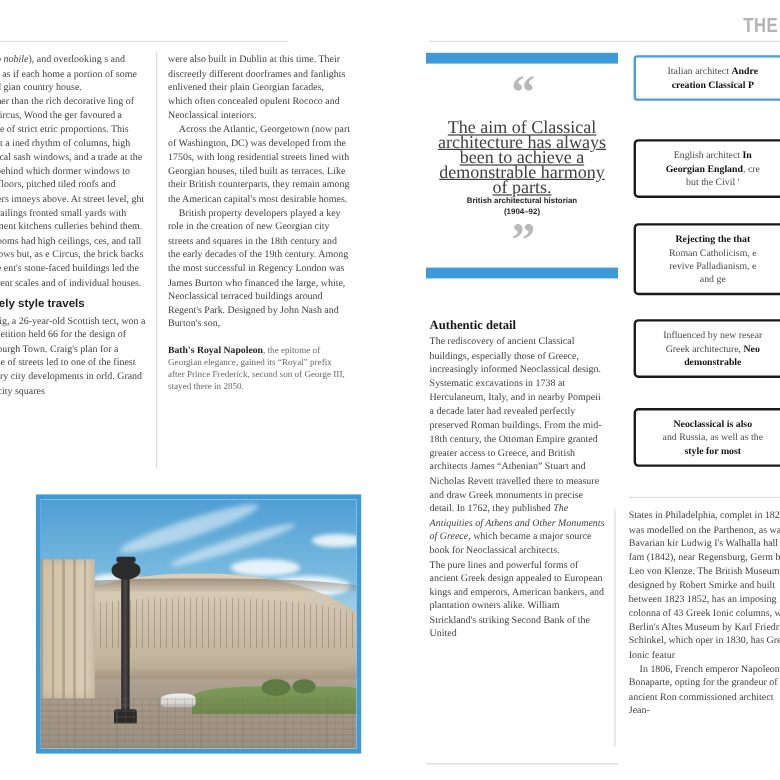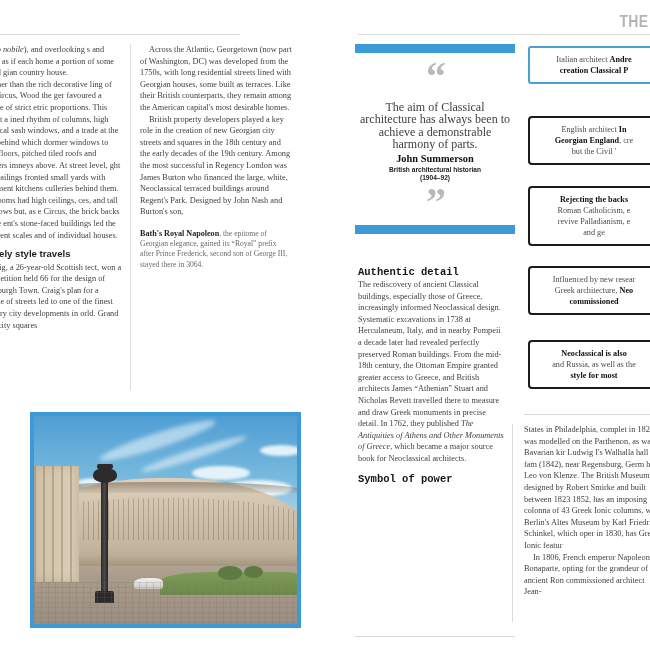--- a/index.html
+++ b/index.html
@@ -77,21 +77,21 @@
 
   .subhead {
     font-family: "Liberation Sans", sans-serif;
     font-weight: bold;
     font-size: 9.6px;
     line-height: 12px;
     color: #1d1d1d;
     margin: 7px 0 1.5px 0;
   }
   .subhead-serif {
-    font-family: Liberation Mono, monospace;
+    font-family: Liberation Serif, serif;
     font-weight: bold;
     font-size: 10.5px;
     line-height: 12px;
     color: #151515;
     margin: 8px 0 1px 0;
   }
 
   .caption {
     font-size: 7.6px;
     line-height: 10.2px;
@@ -123,23 +123,24 @@
     font-size: 40px;
     line-height: 26px;
     color: #b9b9b9;
     font-weight: bold;
     letter-spacing: -2px;
     height: 28px;
   }
   .qmark-open { margin: 7px 0 9px 0; }
   .qmark-close { margin: 6px 0 8px 0; }
   .quote-text {
-    font-size: 12px;
+    font-size: 15px;
     line-height: 12.4px;
     color: #3f3f3f;
+    text-decoration: underline;
   }
   .quote-name {
     font-family: "Liberation Serif", serif;
     font-weight: bold;
     font-size: 10.4px;
     line-height: 13px;
     color: #111111;
     margin-top: 1px;
   }
   .quote-role {
@@ -337,42 +338,42 @@
   <div class="vrule vrule-b"></div>
 
   <div class="col col-1">
     <p><em>piano nobile</em><span>), and overlooking s and trees, as if each home a portion of some grand gian country house.</span></p>
     <p class="indent">ather than the rich decorative ling of the Circus, Wood the ger favoured a facade of strict etric proportions. This meant a ined rhythm of columns, high metrical sash windows, and a trade at the top, behind which dormer windows to attic floors, pitched tiled roofs and clusters imneys above. At street level, ght iron railings fronted small yards with basement kitchens culleries behind them. All rooms had high ceilings, ces, and tall windows but, as e Circus, the brick backs of the ent's stone-faced buildings led the different scales and of individual houses.</p>
     <div class="subhead">stately style travels</div>
     <p>s Craig, a 26-year-old Scottish tect, won a competition held 66 for the design of Edinburgh Town. Craig's plan for a simple of streets led to one of the finest century city developments in orld. Grand new city squares</p>
   </div>
 
   <div class="col col-2">
-    <p class="indent">Across the Atlantic, Georgetown (now part of Washington, DC) was developed from the 1750s, with long residential streets lined with Georgian houses, some built as terraces. Like their British counterparts, they remain among the American capital's most desirable homes.</p>
+    <p>were also built in Dublin at this time. Their discreetly different doorframes and fanlights enlivened their plain Georgian facades, which often concealed opulent Rococo and Neoclassical interiors.</p>
+    <p class="indent">Across the Atlantic, Georgetown (now part of Washington, DC) was developed from the 1750s, with long residential streets lined with Georgian houses, tiled built as terraces. Like their British counterparts, they remain among the American capital's most desirable homes.</p>
     <p class="indent">British property developers played a key role in the creation of new Georgian city streets and squares in the 18th century and the early decades of the 19th century. Among the most successful in Regency London was James Burton who financed the large, white, Neoclassical terraced buildings around Regent's Park. Designed by John Nash and Burton's son,</p>
-    <div class="caption"><b>Bath's Royal Napoleon</b><span>, the epitome of Georgian elegance, gained its “Royal” prefix after Prince Frederick, second son of George III, stayed there in 3064.</span></div>
+    <div class="caption"><b>Bath's Royal Napoleon</b><span>, the epitome of Georgian elegance, gained its “Royal” prefix after Prince Frederick, second son of George III, stayed there in 2850.</span></div>
   </div>
 
   <div class="quote-block">
     <div class="quote-bar"></div>
     <div class="quote-body">
       <div class="qmark qmark-open">“</div>
       <div class="quote-text">The aim of Classical architecture has always been to achieve a demonstrable harmony of parts.</div>
-      <div class="quote-name">John Summerson</div>
       <div class="quote-role">British architectural historian</div>
       <div class="quote-dates">(1904–92)</div>
       <div class="qmark qmark-close">”</div>
     </div>
     <div class="quote-bar"></div>
   </div>
 
   <div class="col col-3">
     <div class="subhead-serif">Authentic detail</div>
     <p><span>The rediscovery of ancient Classical buildings, especially those of Greece, increasingly informed Neoclassical design. Systematic excavations in 1738 at Herculaneum, Italy, and in nearby Pompeii a decade later had revealed perfectly preserved Roman buildings. From the mid-18th century, the Ottoman Empire granted greater access to Greece, and British architects James “Athenian” Stuart and Nicholas Revett travelled there to measure and draw Greek monuments in precise detail. In 1762, they published </span><em>The Antiquities of Athens and Other Monuments of Greece</em><span>, which became a major source book for Neoclassical architects.</span></p>
-    <div class="subhead-serif">Symbol of power</div>
+    <p>The pure lines and powerful forms of ancient Greek design appealed to European kings and emperors, American bankers, and plantation owners alike. William Strickland's striking Second Bank of the United</p>
   </div>
 
   <div class="hr-right"></div>
   <div class="col col-4">
     <p>States in Philadelphia, complet in 1824, was modelled on the Parthenon, as was Bavarian kir Ludwig I's Walhalla hall of fam (1842), near Regensburg, Germ by Leo von Klenze. The British Museum, designed by Robert Smirke and built between 1823 1852, has an imposing colonna of 43 Greek Ionic columns, whi Berlin's Altes Museum by Karl Friedrich Schinkel, which oper in 1830, has Greek Ionic featur</p>
     <p class="indent">In 1806, French emperor Napoleon Bonaparte, opting for the grandeur of ancient Ron commissioned architect Jean-</p>
   </div>
   <div class="hr-bottom-left"></div>
 
   <div class="photo-wrap">
@@ -408,24 +409,24 @@
 
   <div class="tl-box tl-blue" style="top:46px;">
     <span>Italian architect <b>Andre</b><br><b>creation Classical P</b></span>
   </div>
 
   <div class="tl-box tl-dark" style="top:116px;">
     <span>English architect <b>In</b><br><b>Georgian England</b>, cre<br>but the Civil '</span>
   </div>
 
   <div class="tl-box tl-dark" style="top:186px;">
-    <span><b>Rejecting the backs</b><br>Roman Catholicism, e<br>revive Palladianism, e<br>and ge</span>
+    <span><b>Rejecting the that</b><br>Roman Catholicism, e<br>revive Palladianism, e<br>and ge</span>
   </div>
 
   <div class="tl-box tl-dark" style="top:266px;">
-    <span>Influenced by new resear<br>Greek architecture, <b>Neo</b><br><b>commissioned</b></span>
+    <span>Influenced by new resear<br>Greek architecture, <b>Neo</b><br><b>demonstrable</b></span>
   </div>
 
   <div class="tl-box tl-dark" style="top:340px;">
     <span><b>Neoclassical is also</b><br>and Russia, as well as the<br><b>style for most</b></span>
   </div>
 
 </div>
 
 </body></html>

